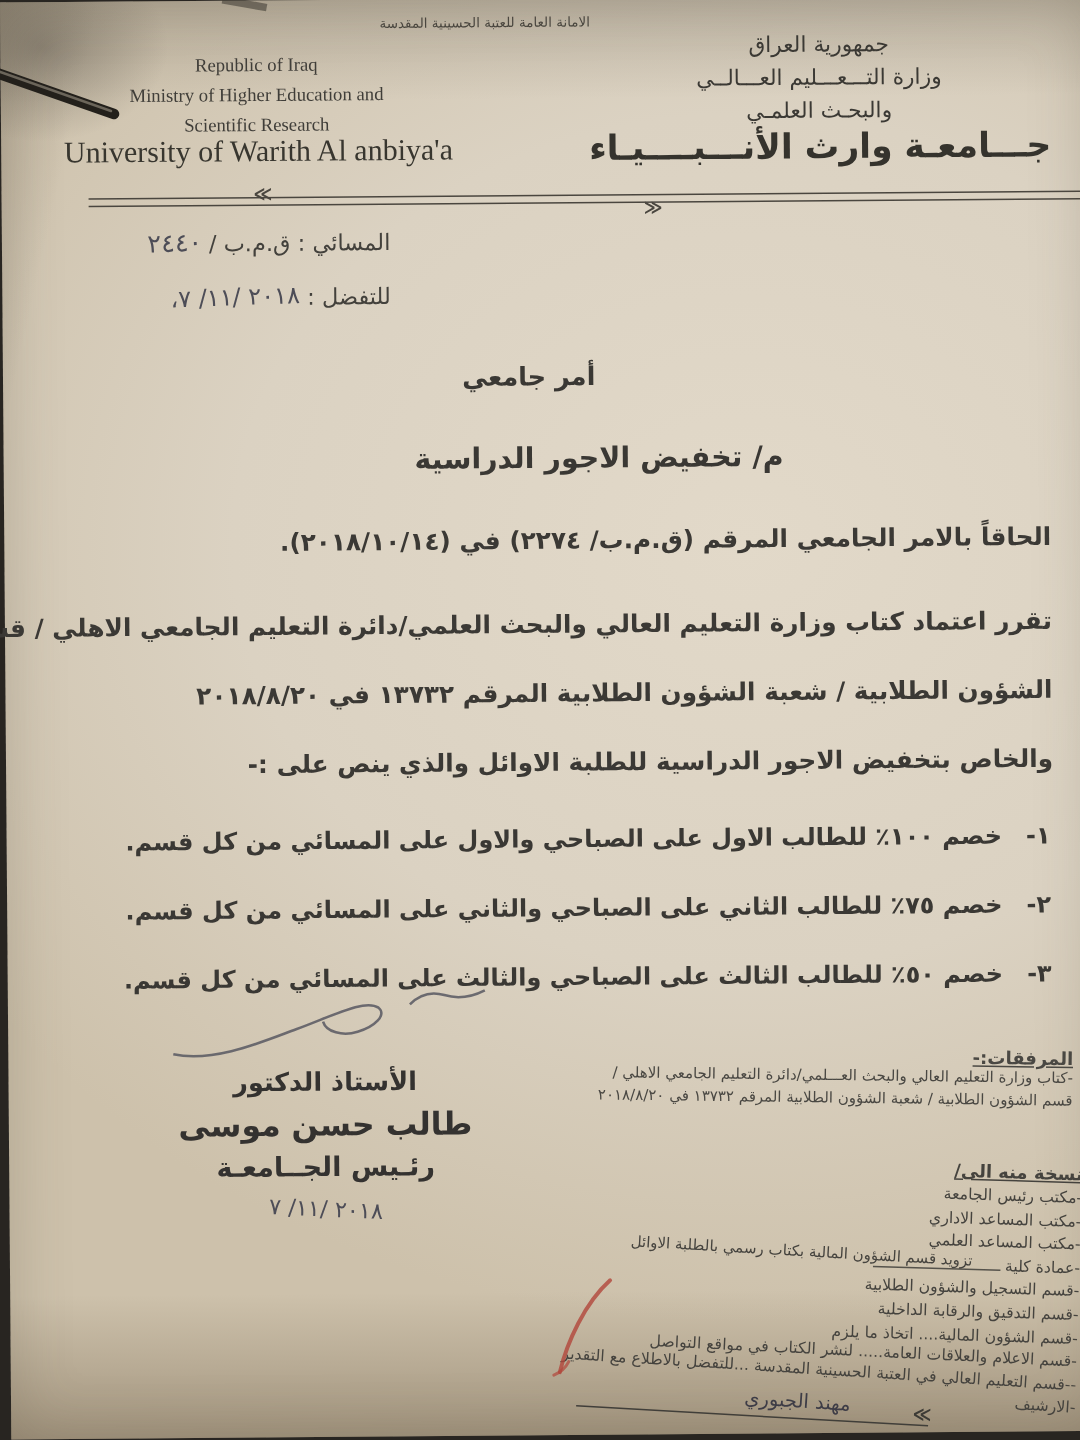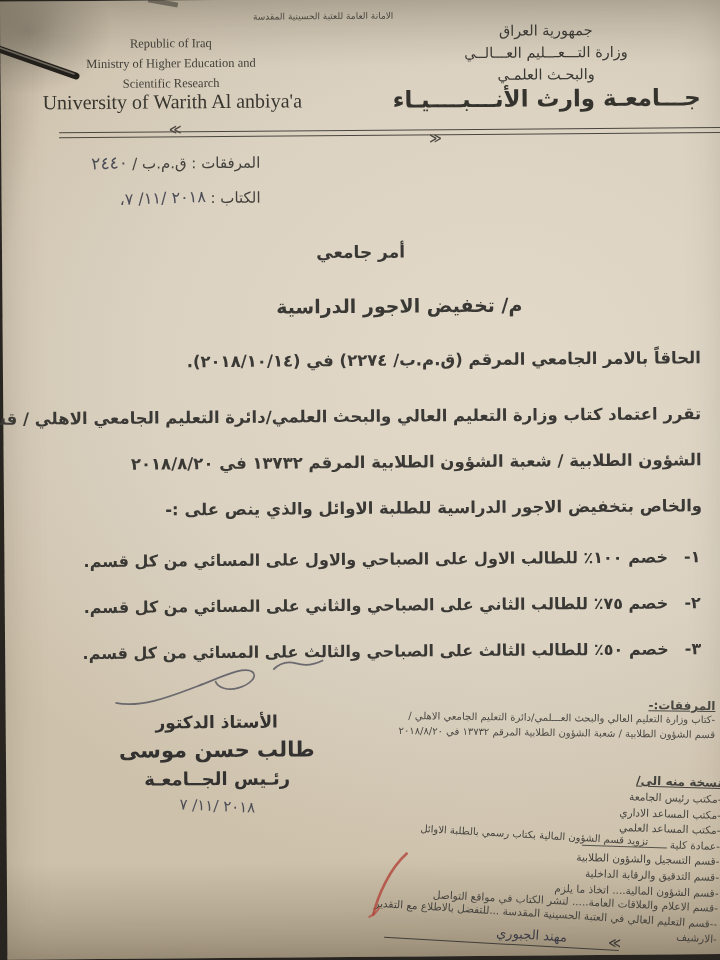--- a/index.html
+++ b/index.html
@@ -28,21 +28,21 @@
   .secretariat{left:243px;top:12px;width:160px;text-align:center;font-size:9px;color:#4a463f;}
   .emblem{left:299px;top:26px;}
   
   .divider{left:58px;right:-4px;top:131px;height:4px;
            border-top:1.8px solid #4a463f;border-bottom:1.8px solid #4a463f;}
   .div-mark{font-size:12px;color:#4a463f;font-weight:bold;}
   
   .ref-line{left:34px;width:225px;font-size:15px;color:#43413c;}
   .hand{color:#4d4d57;direction:ltr;unicode-bidi:embed;display:inline-block;}
   
-  .doc-title{left:298px;top:243px;width:105px;font-size:17px;font-weight:bold;}
+  .doc-title{left:298px;top:243px;width:105px;text-align:center;font-size:17px;font-weight:bold;}
   .subject{right:206px;top:296px;font-size:19px;font-weight:bold;}
   .bodyline{right:28px;font-size:16.5px;font-weight:bold;color:#3b3935;}
   .item-row{right:30px;font-size:16px;font-weight:bold;color:#3a3834;}
   .item-num{margin-left:16px;}
   
   .sig-block{left:92px;top:652px;width:238px;text-align:center;color:#343230;}
   .sig-title{font-size:17px;font-weight:bold;margin-top:-6px;}
   .sig-name{font-size:21px;font-weight:bold;margin-top:6px;}
   .sig-role{font-size:18px;font-weight:bold;margin-top:6px;}
   .sig-date{font-size:15px;margin-top:8px;transform:rotate(3deg);}
@@ -84,25 +84,25 @@
       <div>وزارة التـــعـــليم العـــالــي</div>
       <div>والبحـث العلمـي</div>
     </div>
     <div class="abs ar-univ rtl">جـــامعـة وارث الأنـــبــــيـاء</div>
 
     <div class="abs divider"></div>
     <div class="abs div-mark" style="left:168px;top:122px;">≪</div>
     <div class="abs div-mark" style="left:428px;top:133px;">≫</div>
 
     <div class="abs ref-line rtl nowrap" style="top:152px;">
-      <span>المرفقات : ق.م.ب /</span>
+      <span>المسائي : ق.م.ب /</span>
       <span class="hand" style="font-size:17px;transform:rotate(-2deg);">٢٤٤٠</span>
     </div>
     <div class="abs ref-line rtl nowrap" style="top:188px;">
-      <span>الكتاب :</span>
+      <span>للتفضل :</span>
       <span class="hand" style="font-size:16px;transform:rotate(-1.5deg);">،٢٠١٨ /١١/ ٧</span>
     </div>
 
     <div class="abs doc-title ink rtl">أمر جامعي</div>
     <div class="abs subject ink rtl nowrap">م/ تخفيض الاجور الدراسية</div>
 
     <div class="abs bodyline rtl nowrap" style="top:352px;">الحاقاً بالامر الجامعي المرقم (ق.م.ب/ ٢٢٧٤) في (٢٠١٨/١٠/١٤).</div>
     <div class="abs bodyline rtl nowrap" style="top:408px;">تقرر اعتماد كتاب وزارة التعليم العالي والبحث العلمي/دائرة التعليم الجامعي الاهلي / قسم</div>
     <div class="abs bodyline rtl nowrap" style="top:454px;">الشؤون الطلابية / شعبة الشؤون الطلابية المرقم ١٣٧٣٢ في ٢٠١٨/٨/٢٠</div>
     <div class="abs bodyline rtl nowrap" style="top:500px;">والخاص بتخفيض الاجور الدراسية للطلبة الاوائل والذي ينص على :-</div>

